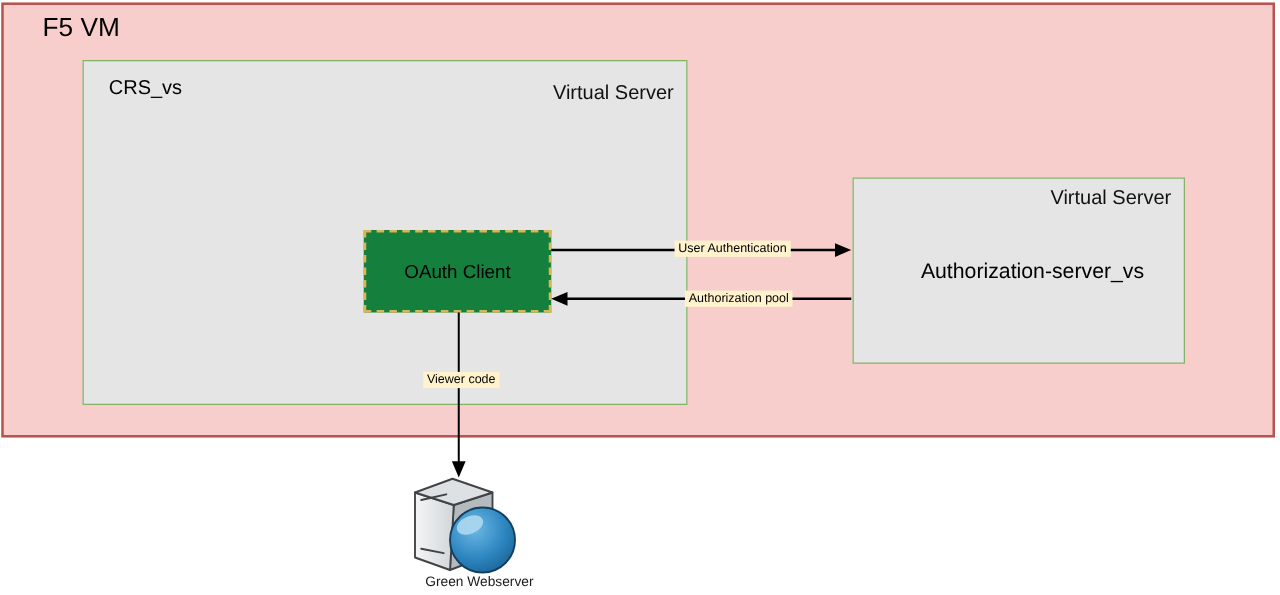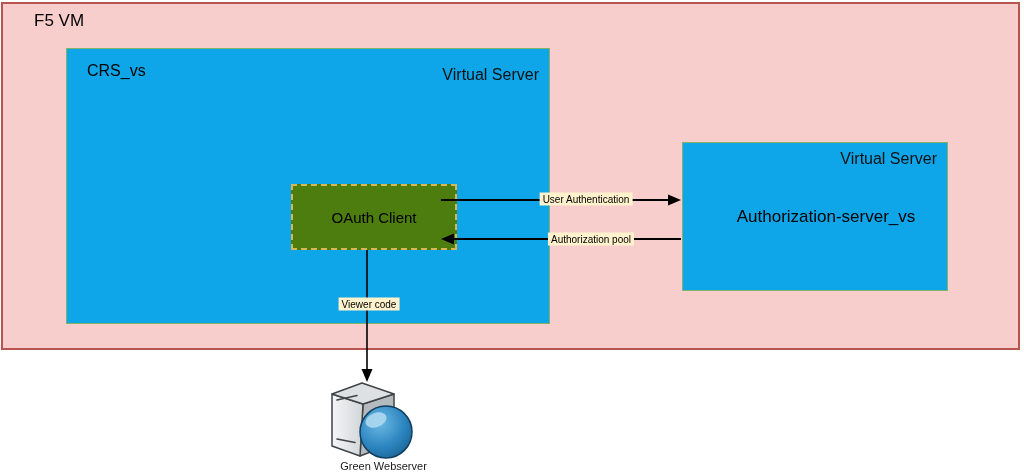--- a/index.html
+++ b/index.html
@@ -8,44 +8,44 @@
     font-family:"Liberation Sans", sans-serif; color:#000000; overflow:hidden;
   }
   .box { position:absolute; box-sizing:border-box; }
 
   .f5-box {
     left:1px; top:2px; width:1019px; height:348px;
     background:#f8cecc; border:2px solid #b85450;
   }
   .f5-title {
     position:absolute; left:31px; top:7px;
-    font-size:17px; color:#000;
+    font-size:21px; color:#000;
   }
 
-  .vs-box { background:#0ea5e9; border:1.5px solid #82b366; }
+  .vs-box { background:#e5e5e5; border:1.5px solid #82b366; }
   .crs-box   { left:66px;  top:48px;  width:484px; height:276px; }
   .auth-box  { left:682px; top:142px; width:266px; height:149px; }
 
   .crs-title {
     position:absolute; left:20px; top:13px; font-size:16px;
   }
   .vs-type-label {
     position:absolute; right:10px; font-size:16px; color:#111;
   }
   .crs-box .vs-type-label  { top:17px; }
   .auth-box .vs-type-label { top:7px; }
 
   .auth-title-wrap {
     position:absolute; inset:0; display:flex; align-items:center; justify-content:center;padding-left:22px;
   }
   .auth-title { font-size:17px; }
 
   .oauth-box {
-    left:291px; top:184px; width:166px; height:66px;
-    background:#4d7c0f; border:2px dashed #d6b656;
+    left:291px; top:184px; width:150px; height:66px;
+    background:#15803d; border:2px dashed #d6b656;
     display:flex; align-items:center; justify-content:center;
   }
   .oauth-label { font-size:15px; }
 
   .connector-layer {
     position:absolute; left:0; top:0; width:1024px; height:476px;
     pointer-events:none;
   }
 
   .edge-label {

